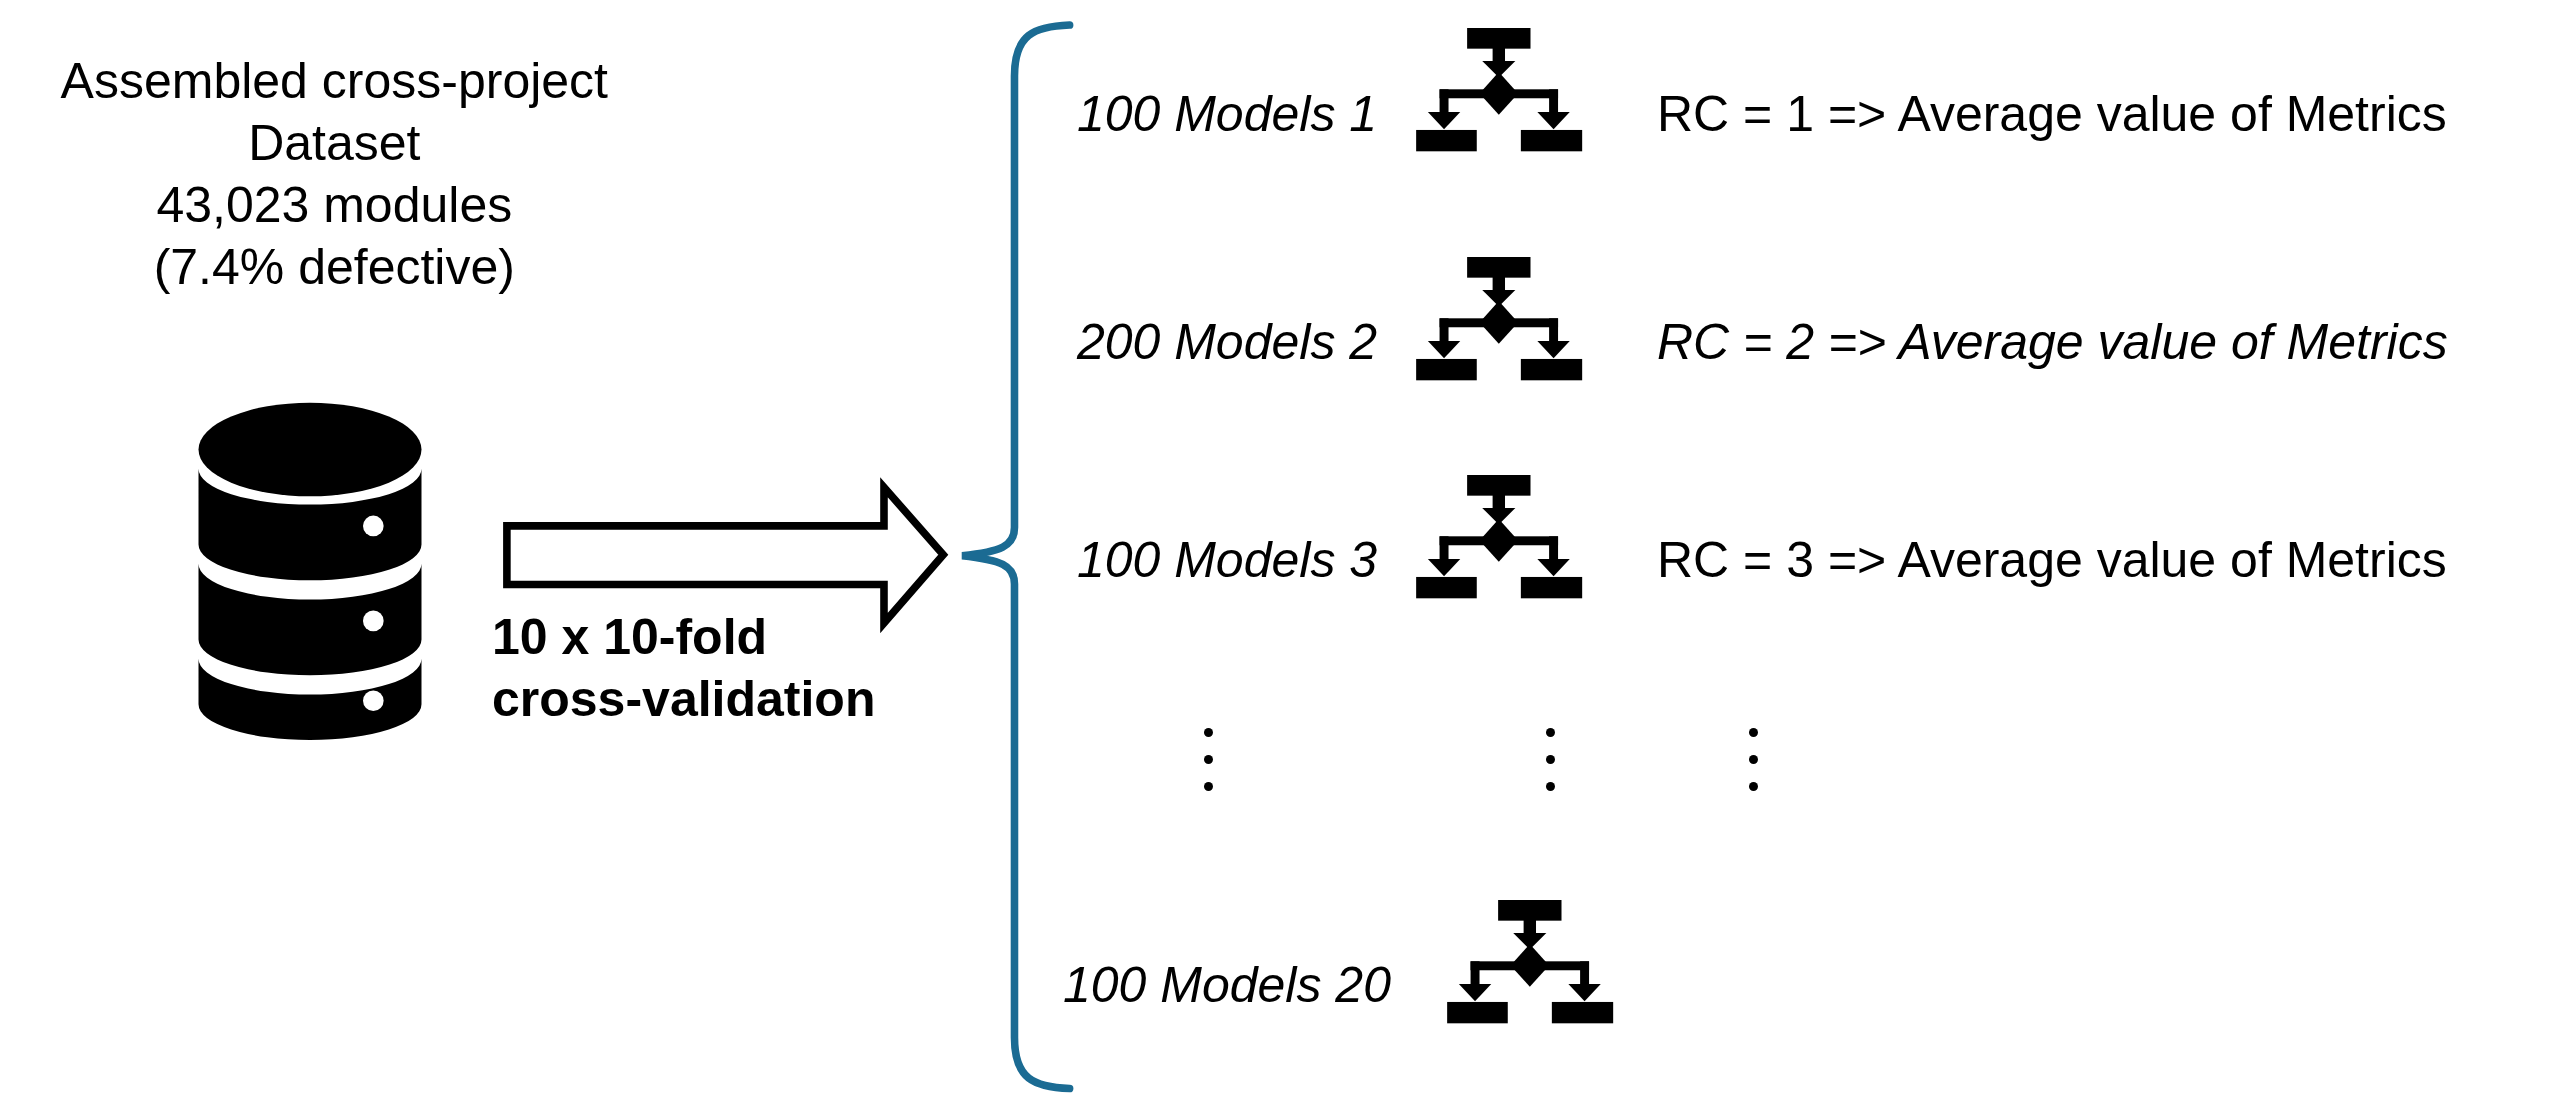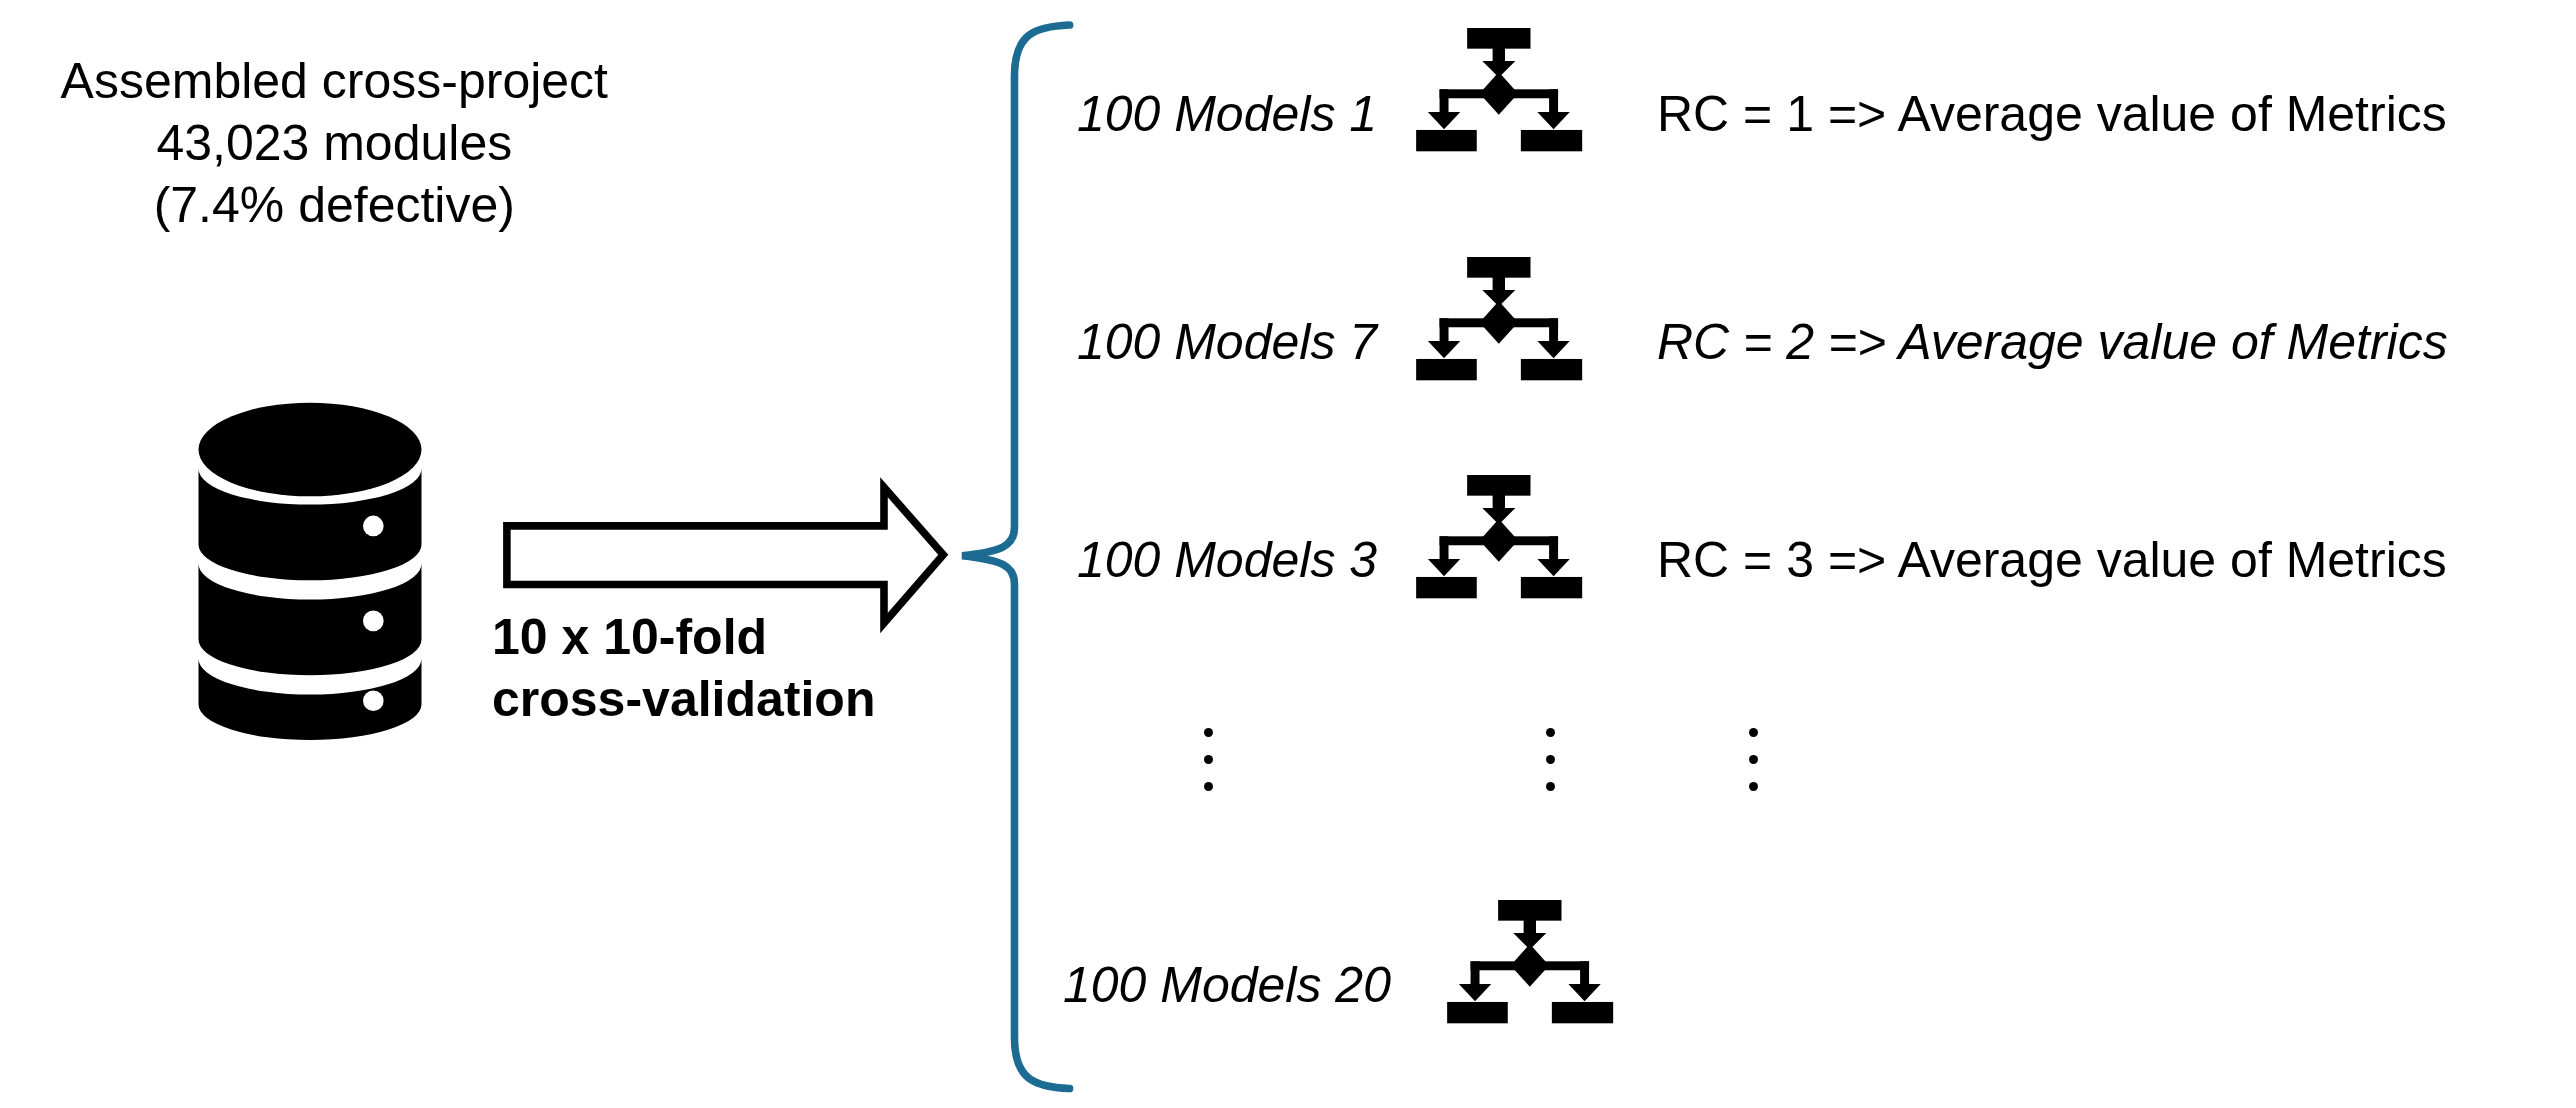--- a/index.html
+++ b/index.html
@@ -58,20 +58,21 @@
     background:var(--ink);
   }
 </style>
 </head>
 <body>
 
 <div id="canvas">
 
   <div class="txt dataset-block">
     <div>Assembled cross-project</div>
+    <div>Dataset</div>
     <div>43,023 modules</div>
     <div>(7.4% defective)</div>
   </div>
 
   <svg style="left:193px; top:400px;" width="234" height="351" viewBox="0 0 340 510">
     <ellipse cx="170" cy="72" rx="162" ry="68" fill="var(--ink)"></ellipse>
     <path d="M8,100 A162,52 0 0 0 332,100 L332,210 A162,52 0 0 1 8,210 Z" fill="var(--ink)"></path>
     <path d="M8,238 A162,52 0 0 0 332,238 L332,348 A162,52 0 0 1 8,348 Z" fill="var(--ink)"></path>
     <path d="M8,376 A162,52 0 0 0 332,376 L332,442 A162,52 0 0 1 8,442 Z" fill="var(--ink)"></path>
     <circle cx="262" cy="183" r="15" fill="var(--background)"></circle>
@@ -101,21 +102,21 @@
     <rect x="34" y="89" width="172" height="13" fill="var(--ink)"></rect>
     <rect x="34" y="89" width="13" height="36" fill="var(--ink)"></rect>
     <rect x="193" y="89" width="13" height="36" fill="var(--ink)"></rect>
     <polygon points="17,122 64,122 40.5,147" fill="var(--ink)"></polygon>
     <polygon points="176,122 223,122 199.5,147" fill="var(--ink)"></polygon>
     <rect x="0" y="148" width="88" height="31" fill="var(--ink)"></rect>
     <rect x="152" y="148" width="89" height="31" fill="var(--ink)"></rect>
   </svg>
   <div class="txt rc-label" style="top:83px;">RC = 1 =&gt; Average value of Metrics</div>
 
-  <div class="txt models-label" style="top:311px;">100 Models 7</div>
+  <div class="txt models-label" style="top:311px;">200 Models 2</div>
   <svg style="left:1416px; top:257px;" width="167" height="124" viewBox="0 0 242 180">
     <rect x="74" y="0" width="92" height="30" fill="var(--ink)"></rect>
     <rect x="111" y="28" width="18" height="22" fill="var(--ink)"></rect>
     <polygon points="96,48 144,48 120,72" fill="var(--ink)"></polygon>
     <polygon points="120,64 148,95 120,126 92,95" fill="var(--ink)"></polygon>
     <rect x="34" y="89" width="172" height="13" fill="var(--ink)"></rect>
     <rect x="34" y="89" width="13" height="36" fill="var(--ink)"></rect>
     <rect x="193" y="89" width="13" height="36" fill="var(--ink)"></rect>
     <polygon points="17,122 64,122 40.5,147" fill="var(--ink)"></polygon>
     <polygon points="176,122 223,122 199.5,147" fill="var(--ink)"></polygon>

